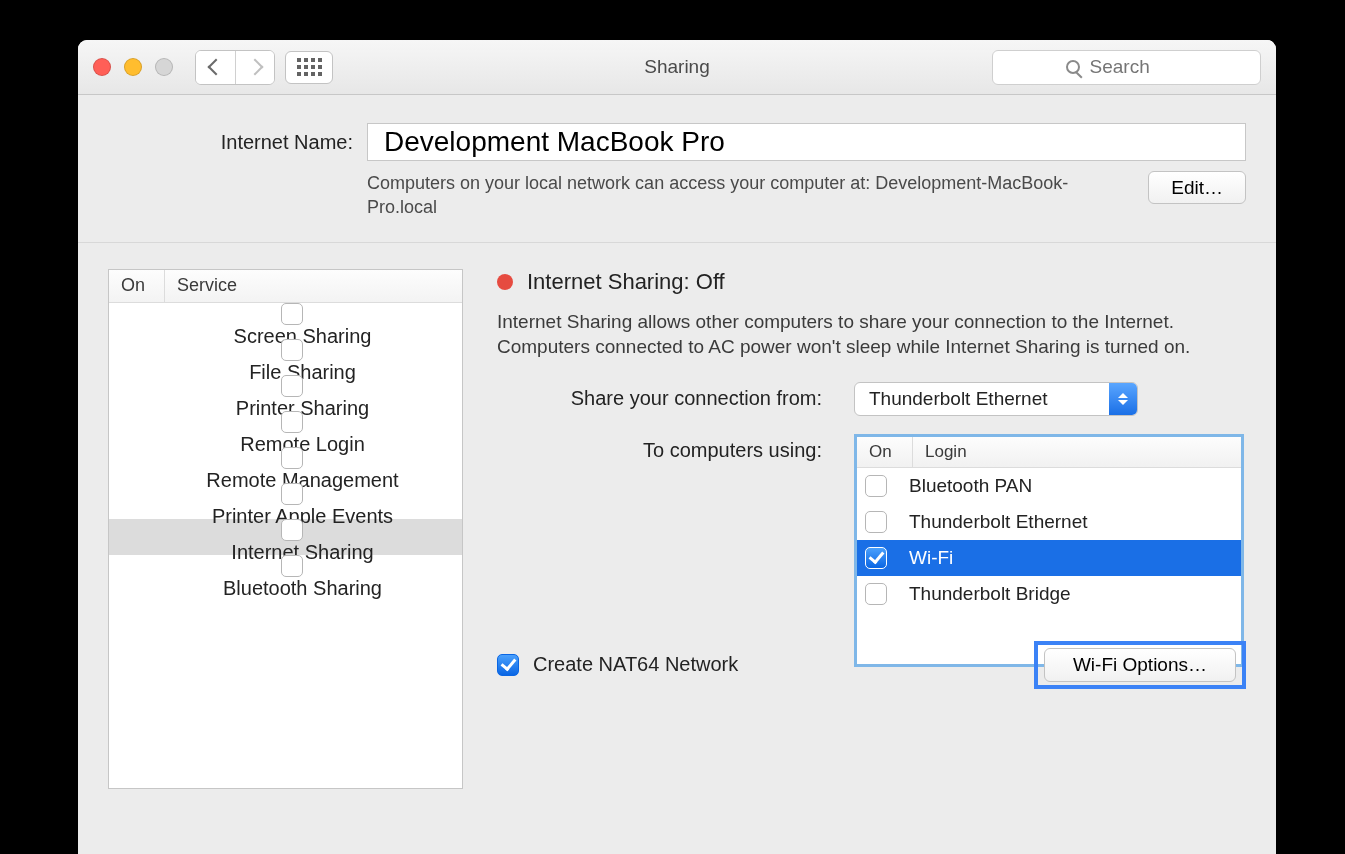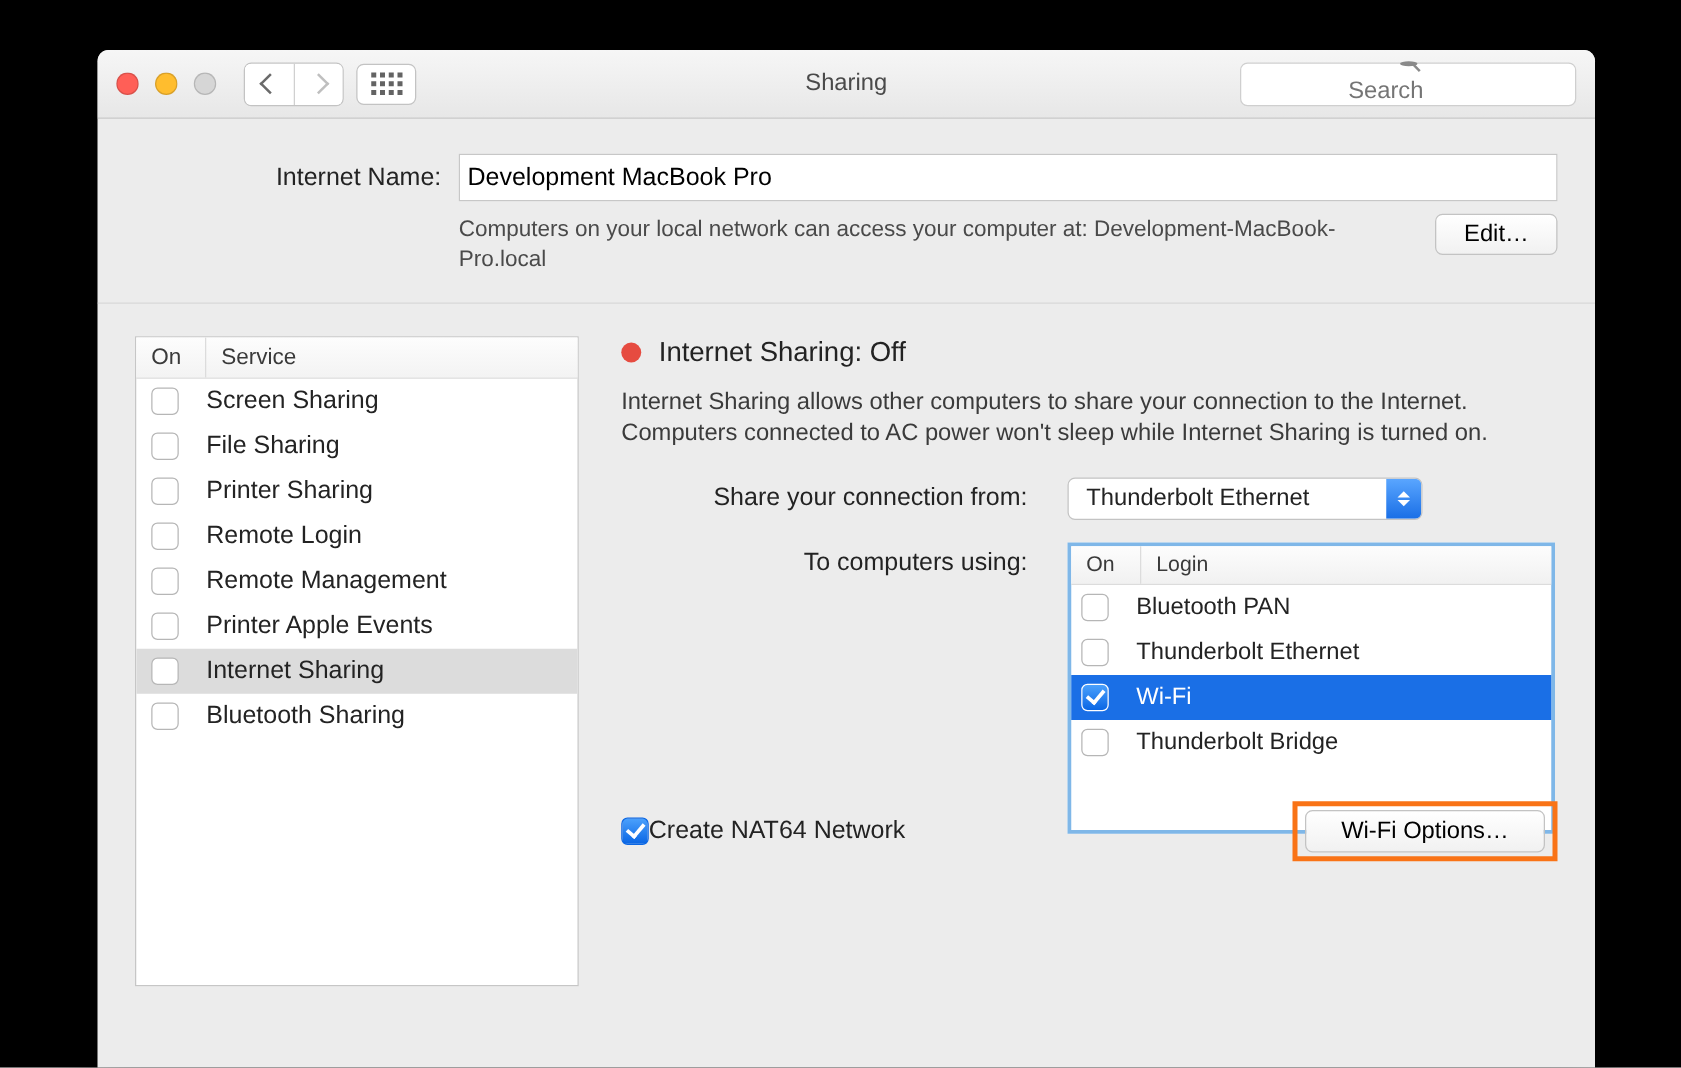--- a/index.html
+++ b/index.html
@@ -89,21 +89,20 @@
     display: flex;
     align-items: center;
     width: 269px; height: 35px;
     border: 1px solid #cfcfcf;
     border-radius: 6px;
     background: #fff;
     padding: 0 10px;
     gap: 8px;
     position: relative;
     justify-content: center;
-    flex-direction: column;
   }
   .search-icon { width:14px; height:14px; border:2px solid #8a8a8a; border-radius:50%; position:relative;}
   .search-icon::after { content:""; position:absolute; width:2px; height:8px; background:#8a8a8a; transform: rotate(-45deg); bottom:-7px; right:-2px;}
   .search-input {
     border: none; outline: none;
     font-size: 19px; color: #8a8a8a; background: transparent;
     width: 100px;
   }
   
   .upper {
@@ -114,22 +113,22 @@
     display: flex; align-items: center; gap: 14px;
   }
   .label-right {
     width: 245px; text-align: right; font-size: 20px;
   }
   .name-input {
     flex: 1;
     height: 38px;
     border: 1px solid #c7c7c7;
     background: #fff;
-    padding: 0 6px;
-    font-size: 20px;
+    padding: 0 16px;
+    font-size: 28px;
     outline: none;
   }
   .desc-row {
     display: flex; margin-top: 10px;
   }
   .desc-text {
     margin-left: 259px;
     font-size: 18px; color: #4a4a4a; line-height: 1.35;
     flex: 1;
     padding-right: 20px;
@@ -164,20 +163,21 @@
     align-items: center;
     font-size: 18px; color:#3a3a3a;
     background: linear-gradient(#fdfdfd,#f3f3f3);
   }
   .col-on { width: 56px; padding-left: 12px; border-right: 1px solid #dcdcdc; height:100%; display:flex; align-items:center;}
   .col-svc { padding-left: 12px; flex:1;}
   .svc-body { flex:1; overflow:auto;}
   .svc-row {
     display: flex; align-items: center; height: 36px;
     padding: 0 0 0 12px;
+    flex-direction: column;
   }
   .svc-row.selected { background: #dcdcdc; }
   .chk {
     width: 22px; height: 22px;
     border: 1px solid #b6b6b6;
     border-radius: 5px;
     background: #fff;
     display: inline-flex; align-items:center; justify-content:center;
     flex-shrink: 0;
   }
@@ -230,24 +230,24 @@
   .port-row { display:flex; align-items:center; height:36px; padding-left:8px;}
   .port-row.sel { background:#1a6fe6; color:#fff;}
   .port-row.sel .chk { border-color:#fff;}
   .port-name { margin-left:22px; font-size:19px;}
   .ports-pad { height:52px;}
   
   .bottom-row {
     position:absolute; left:0; right:0; bottom:-4px;
     display:flex; align-items:center; padding-left:0;
   }
-  .nat-check { display:flex; align-items:center; gap:0; font-size:20px;}
+  .nat-check { display:flex; align-items:center; gap:14px; font-size:20px;}
   .wifi-opt-wrap {
     margin-left:auto;
-    border: 4px solid #f97316;
+    border: 4px solid #3b82f6;
     padding: 3px 6px;
     text-decoration: underline;
   }
   .wifi-btn {
     height: 34px;
     padding: 0 28px;
     background: linear-gradient(#ffffff,#f1f1f1);
     border:1px solid #c3c3c3; border-radius:6px;
     font-size:19px;
   }

